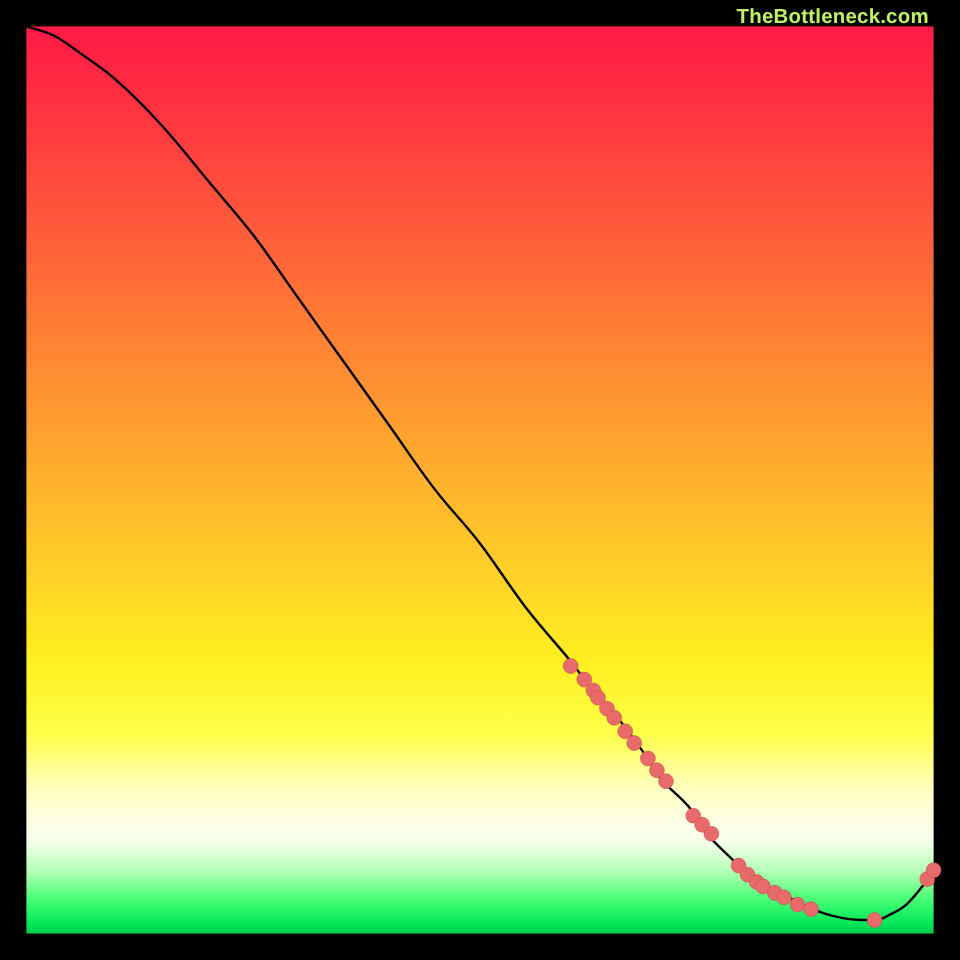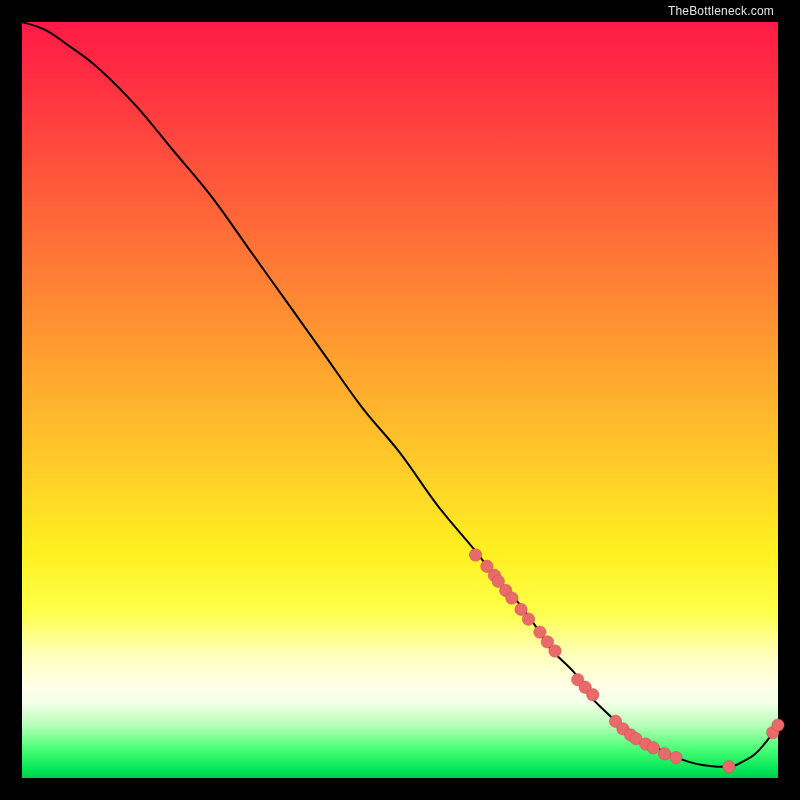--- a/index.html
+++ b/index.html
@@ -40,23 +40,23 @@
       #b8ffb8 93%,
       #4fff78 96%,
       #00e656 99%,
       #00c94a 100%
     );
   }
   .watermark {
     position: absolute;
     right: 26px;
     top: 4px;
-    color: #e5e5e5;
-    font-size: 12px;
-    font-weight: 400;
+    color: #bef264;
+    font-size: 17px;
+    font-weight: 700;
     letter-spacing: 0.2px;
     user-select: none;
     pointer-events: none;
   }
   svg.curve {
     position: absolute;
     left: 0;
     top: 0;
     width: 756px;
     height: 756px;

